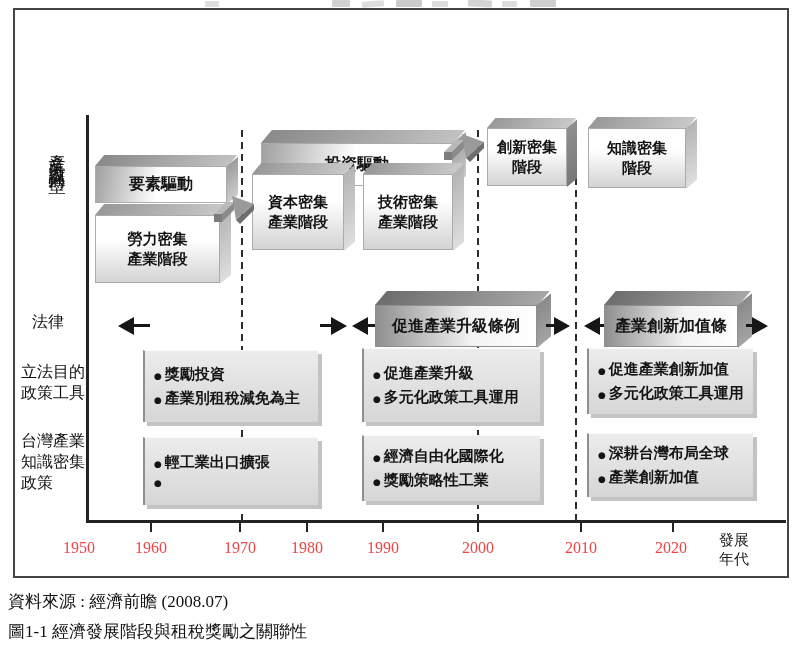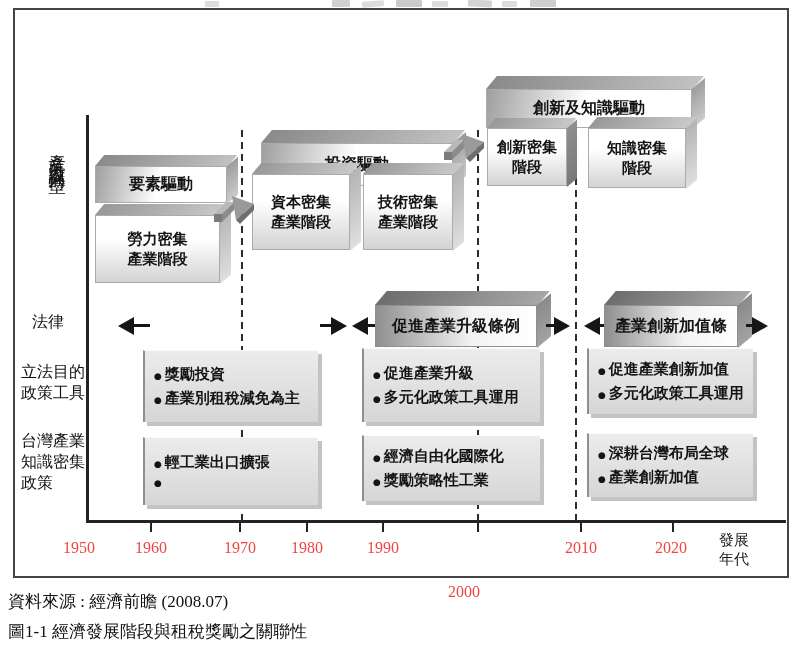--- a/index.html
+++ b/index.html
@@ -80,21 +80,21 @@
   <div class="tick" style="left:382px;"></div>
   <div class="tick" style="left:477px;"></div>
   <div class="tick" style="left:580px;"></div>
   <div class="tick" style="left:672px;"></div>
 
   <div class="year" style="left:49px;">1950</div>
   <div class="year" style="left:121px;">1960</div>
   <div class="year" style="left:210px;">1970</div>
   <div class="year" style="left:277px;">1980</div>
   <div class="year" style="left:353px;">1990</div>
-  <div class="year" style="left:434px;margin-top:44px;">2000</div>
+  <div class="year" style="left:448px;">2000</div>
   <div class="year" style="left:551px;">2010</div>
   <div class="year" style="left:641px;">2020</div>
   <div class="axislab ml">發展
 年代</div>
 
   <div class="rowlab vert" style="left:46px;top:140px;height:160px;">產業升級與轉型</div>
   <div class="rowlab" style="left:32px;top:311px;">法律</div>
   <div class="rowlab ml" style="left:21px;top:361px;">立法目的
 政策工具</div>
   <div class="rowlab ml" style="left:21px;top:430px;">台灣產業
@@ -104,30 +104,27 @@
   <div class="b3d driver" style="left:95px;top:166px;width:132px;height:37px;">
     <div class="face">要素驅動</div>
   </div>
   <div class="b3d stagebox" style="left:95px;top:215px;width:125px;height:68px;">
     <div class="face ml">勞力密集
 產業階段</div>
   </div>
   <div class="b3d driver" style="left:261px;top:143px;width:192px;height:43px;--d:13px;">
     <div class="face">投資驅動</div>
   </div>
-  <div class="b3d stagebox" style="left:252px;top:174px;width:92px;height:76px;padding-left:6px;">
+  <div class="b3d stagebox" style="left:252px;top:174px;width:92px;height:76px;">
     <div class="face ml">資本密集
 產業階段</div>
   </div>
   <div class="b3d stagebox" style="left:363px;top:174px;width:90px;height:76px;">
     <div class="face ml">技術密集
 產業階段</div>
-  </div>
-  <div class="b3d driver" style="left:486px;top:89px;width:206px;height:39px;--d:13px;">
-    <div class="face">創新及知識驅動</div>
   </div>
   <div class="b3d stagebox darkside" style="left:487px;top:128px;width:80px;height:58px;--d:10px;">
     <div class="face ml">創新密集
 階段</div>
   </div>
   <div class="b3d stagebox" style="left:588px;top:128px;width:98px;height:60px;--d:11px;">
     <div class="face ml">知識密集
 階段</div>
   </div>
 

